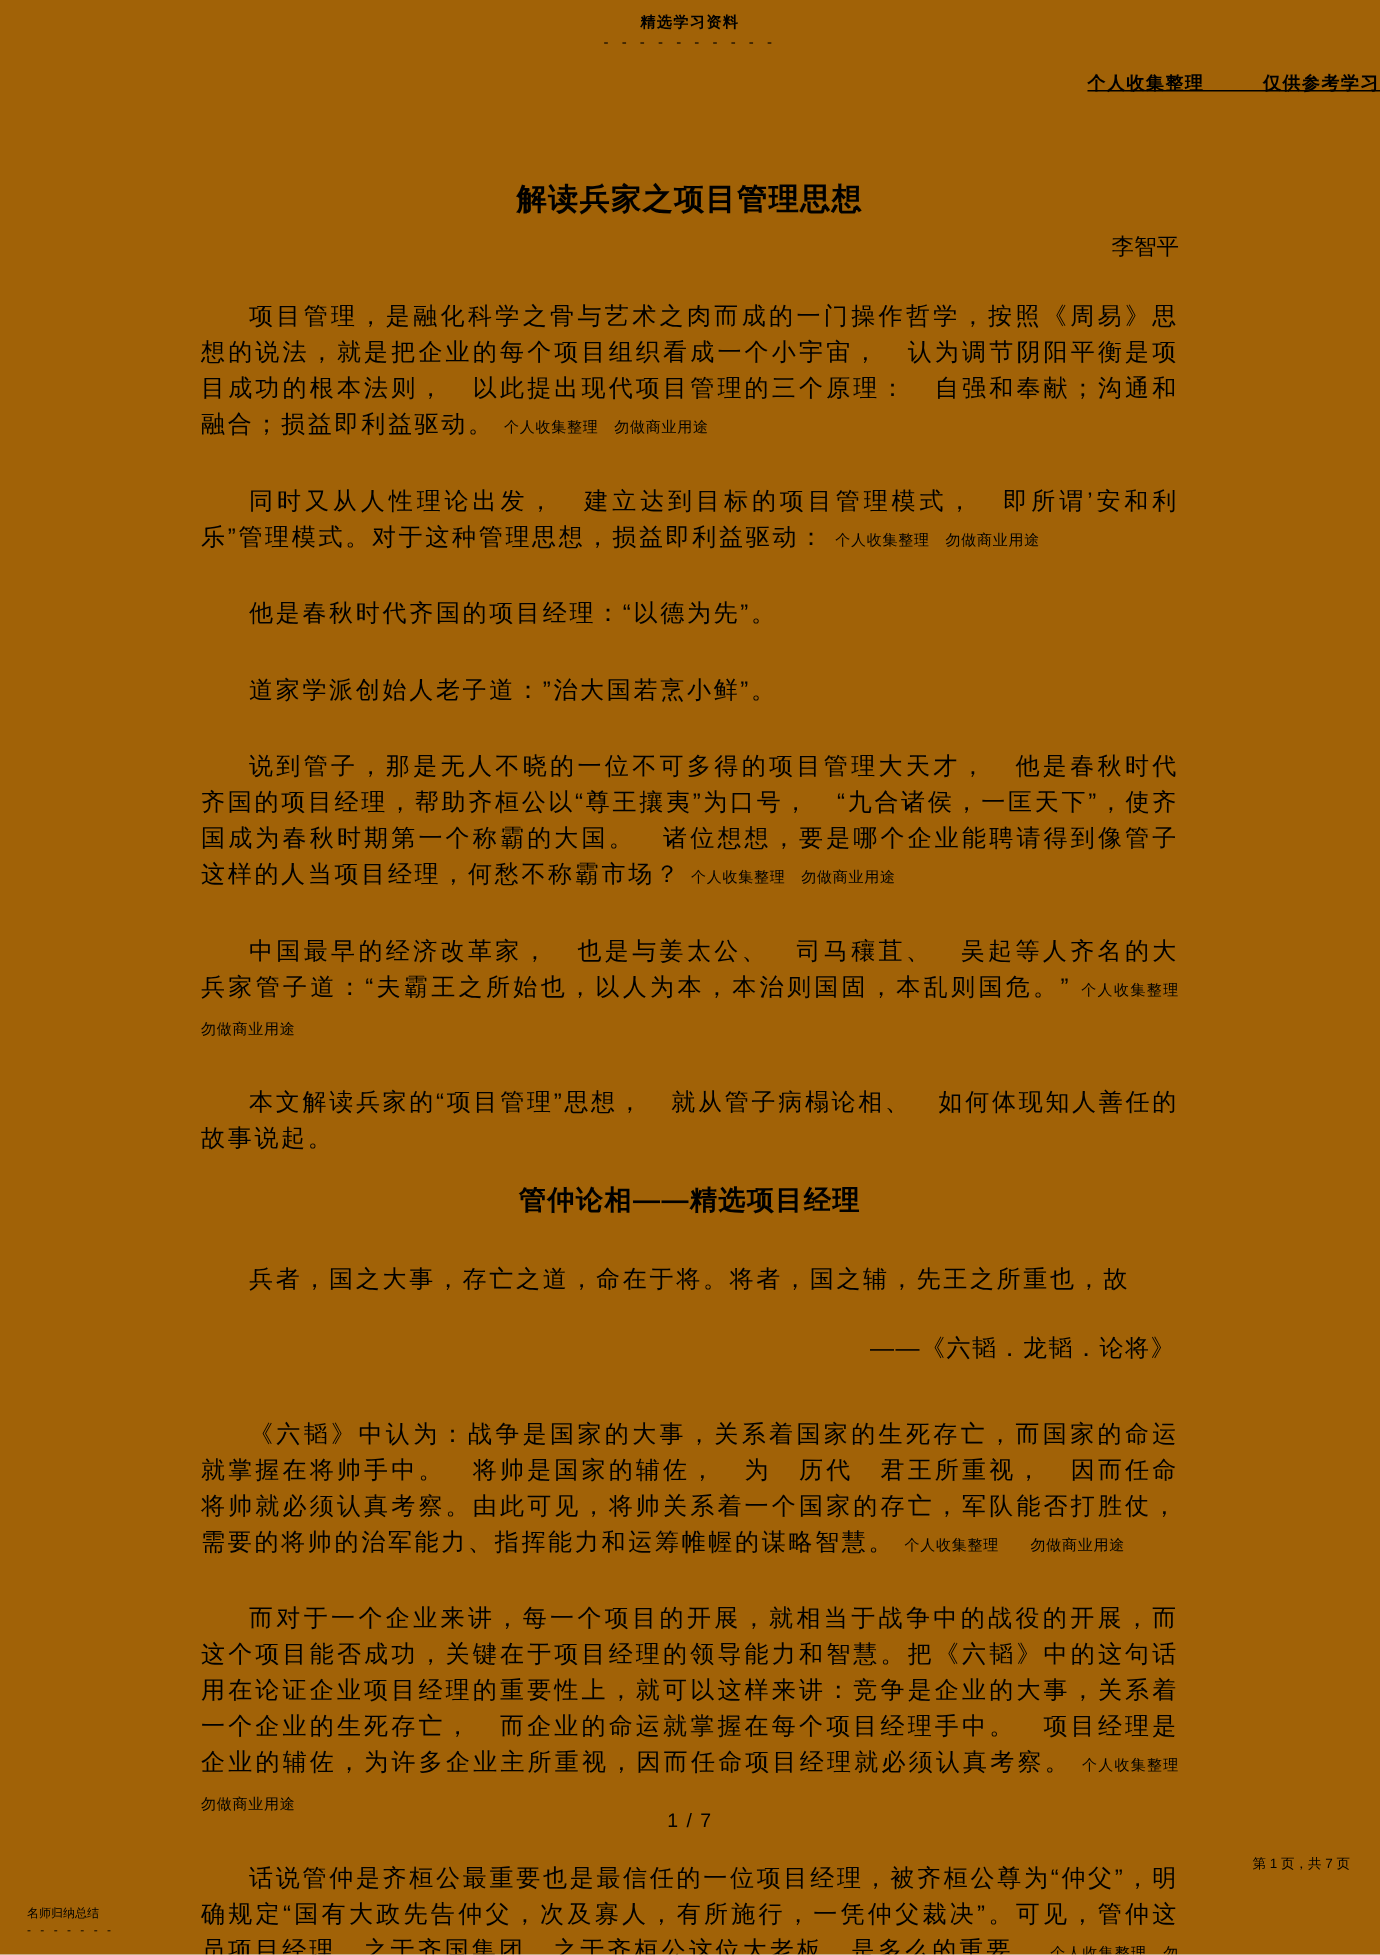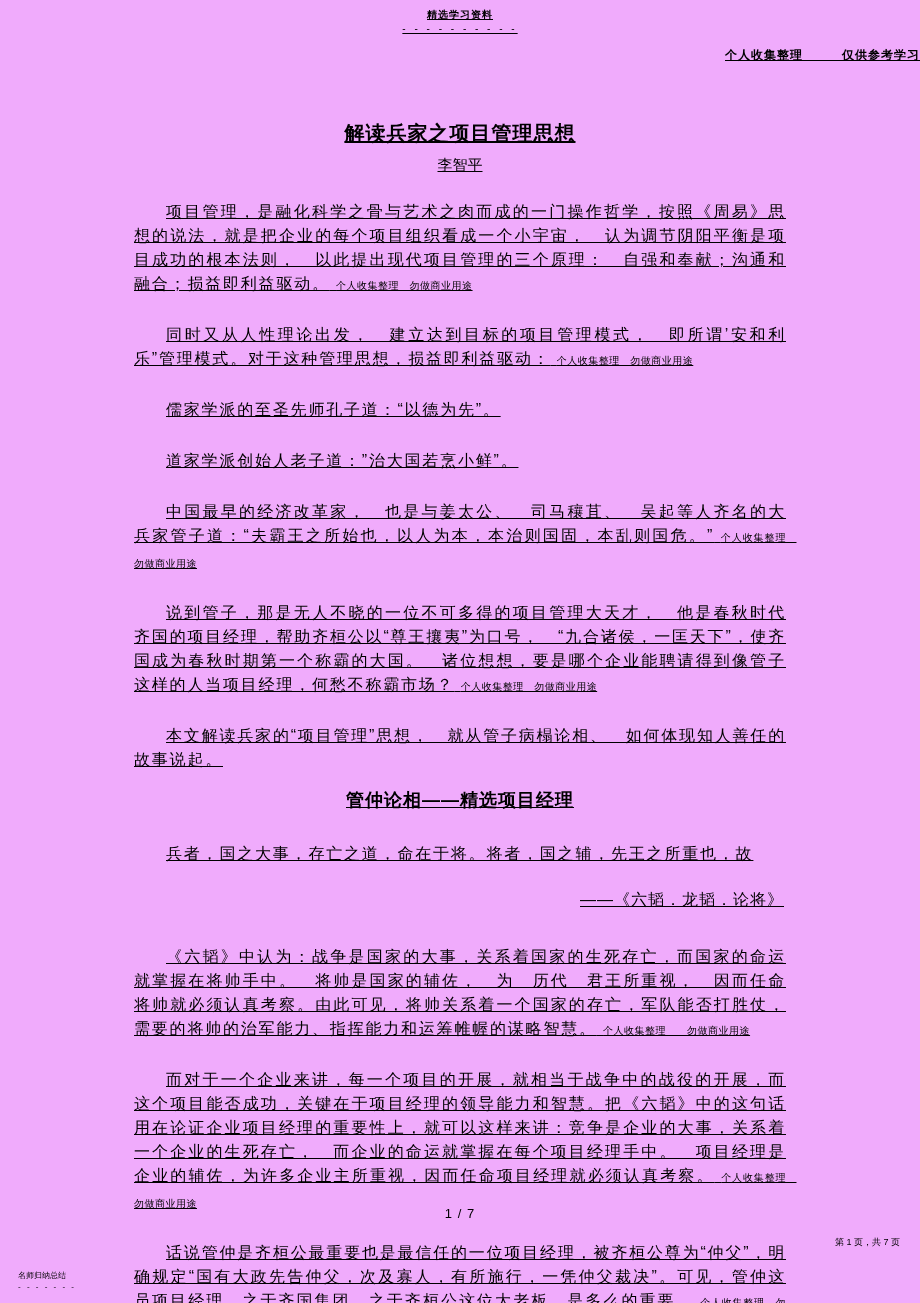--- a/index.html
+++ b/index.html
@@ -6,23 +6,22 @@
   html, body { background: #e8e8e8; }
   body {
     width: 920px;
     font-family: "Liberation Sans", "DejaVu Sans", sans-serif;
     color: #000;
   }
   .page {
     position: relative;
     width: 920px;
     height: 1303px;
-    background: #f0abfc;
+    background: #a16207;
     overflow: hidden;
-    text-decoration: underline;
   }
   .top-area { text-align: center; padding-top: 8px; }
   .watermark {
     font-size: 10px;
     font-weight: bold;
     letter-spacing: 1px;
   }
   .dashes-top {
     font-size: 10px;
     letter-spacing: 3px;
@@ -43,21 +42,21 @@
   }
   .doc-title {
     text-align: center;
     font-size: 20px;
     font-weight: bold;
     margin-top: 56px;
     letter-spacing: 1px;
     line-height: 26px;
   }
   .author {
-    text-align: center;
+    text-align: right;
     font-size: 15px;
     margin-top: 9px;
     line-height: 20px;
   }
   .body-block { margin-top: 12px; }
   .body-para {
     font-size: 16px;
     line-height: 24px;
     letter-spacing: 1.8px;
     text-indent: 2em;
@@ -127,24 +126,24 @@
   </div>
 
   <div class="content">
 
     <h1 class="doc-title">解读兵家之项目管理思想</h1>
     <div class="author">李智平</div>
 
     <div class="body-block">
       <p class="body-para"><span>项目管理，是融化科学之骨与艺术之肉而成的一门操作哲学，按照《周易》思想的说法，就是把企业的每个项目组织看成一个小宇宙，　认为调节阴阳平衡是项目成功的根本法则，　以此提出现代项目管理的三个原理：　自强和奉献；沟通和融合；损益即利益驱动。</span> <span class="note">个人收集整理　勿做商业用途</span></p>
       <p class="body-para"><span>同时又从人性理论出发，　建立达到目标的项目管理模式，　即所谓’安和利乐”管理模式。对于这种管理思想，损益即利益驱动：</span> <span class="note">个人收集整理　勿做商业用途</span></p>
-      <p class="body-para"><span>儒家学派的至圣先师孔子道：“以德为先”。</span><span class="note"></span></p>
+      <p class="body-para"><span>他是春秋时代齐国的项目经理：“以德为先”。</span><span class="note"></span></p>
       <p class="body-para"><span>道家学派创始人老子道：”治大国若烹小鲜”。</span><span class="note"></span></p>
+      <p class="body-para"><span>说到管子，那是无人不晓的一位不可多得的项目管理大天才，　他是春秋时代齐国的项目经理，帮助齐桓公以“尊王攘夷”为口号，　“九合诸侯，一匡天下”，使齐国成为春秋时期第一个称霸的大国。　诸位想想，要是哪个企业能聘请得到像管子这样的人当项目经理，何愁不称霸市场？</span> <span class="note">个人收集整理　勿做商业用途</span></p>
       <p class="body-para"><span>中国最早的经济改革家，　也是与姜太公、　司马穰苴、　吴起等人齐名的大兵家管子道：“夫霸王之所始也，以人为本，本治则国固，本乱则国危。”</span> <span class="note">个人收集整理　勿做商业用途</span></p>
-      <p class="body-para"><span>说到管子，那是无人不晓的一位不可多得的项目管理大天才，　他是春秋时代齐国的项目经理，帮助齐桓公以“尊王攘夷”为口号，　“九合诸侯，一匡天下”，使齐国成为春秋时期第一个称霸的大国。　诸位想想，要是哪个企业能聘请得到像管子这样的人当项目经理，何愁不称霸市场？</span> <span class="note">个人收集整理　勿做商业用途</span></p>
       <p class="body-para"><span>本文解读兵家的“项目管理”思想，　就从管子病榻论相、　如何体现知人善任的故事说起。</span><span class="note"></span></p>
     </div>
 
     <h2 class="section-heading">管仲论相——精选项目经理</h2>
 
     <div class="quote-block">
       <div class="quote-line indent">兵者，国之大事，存亡之道，命在于将。将者，国之辅，先王之所重也，故</div>
     </div>
 
     <div class="attribution">——《六韬．龙韬．论将》</div>

